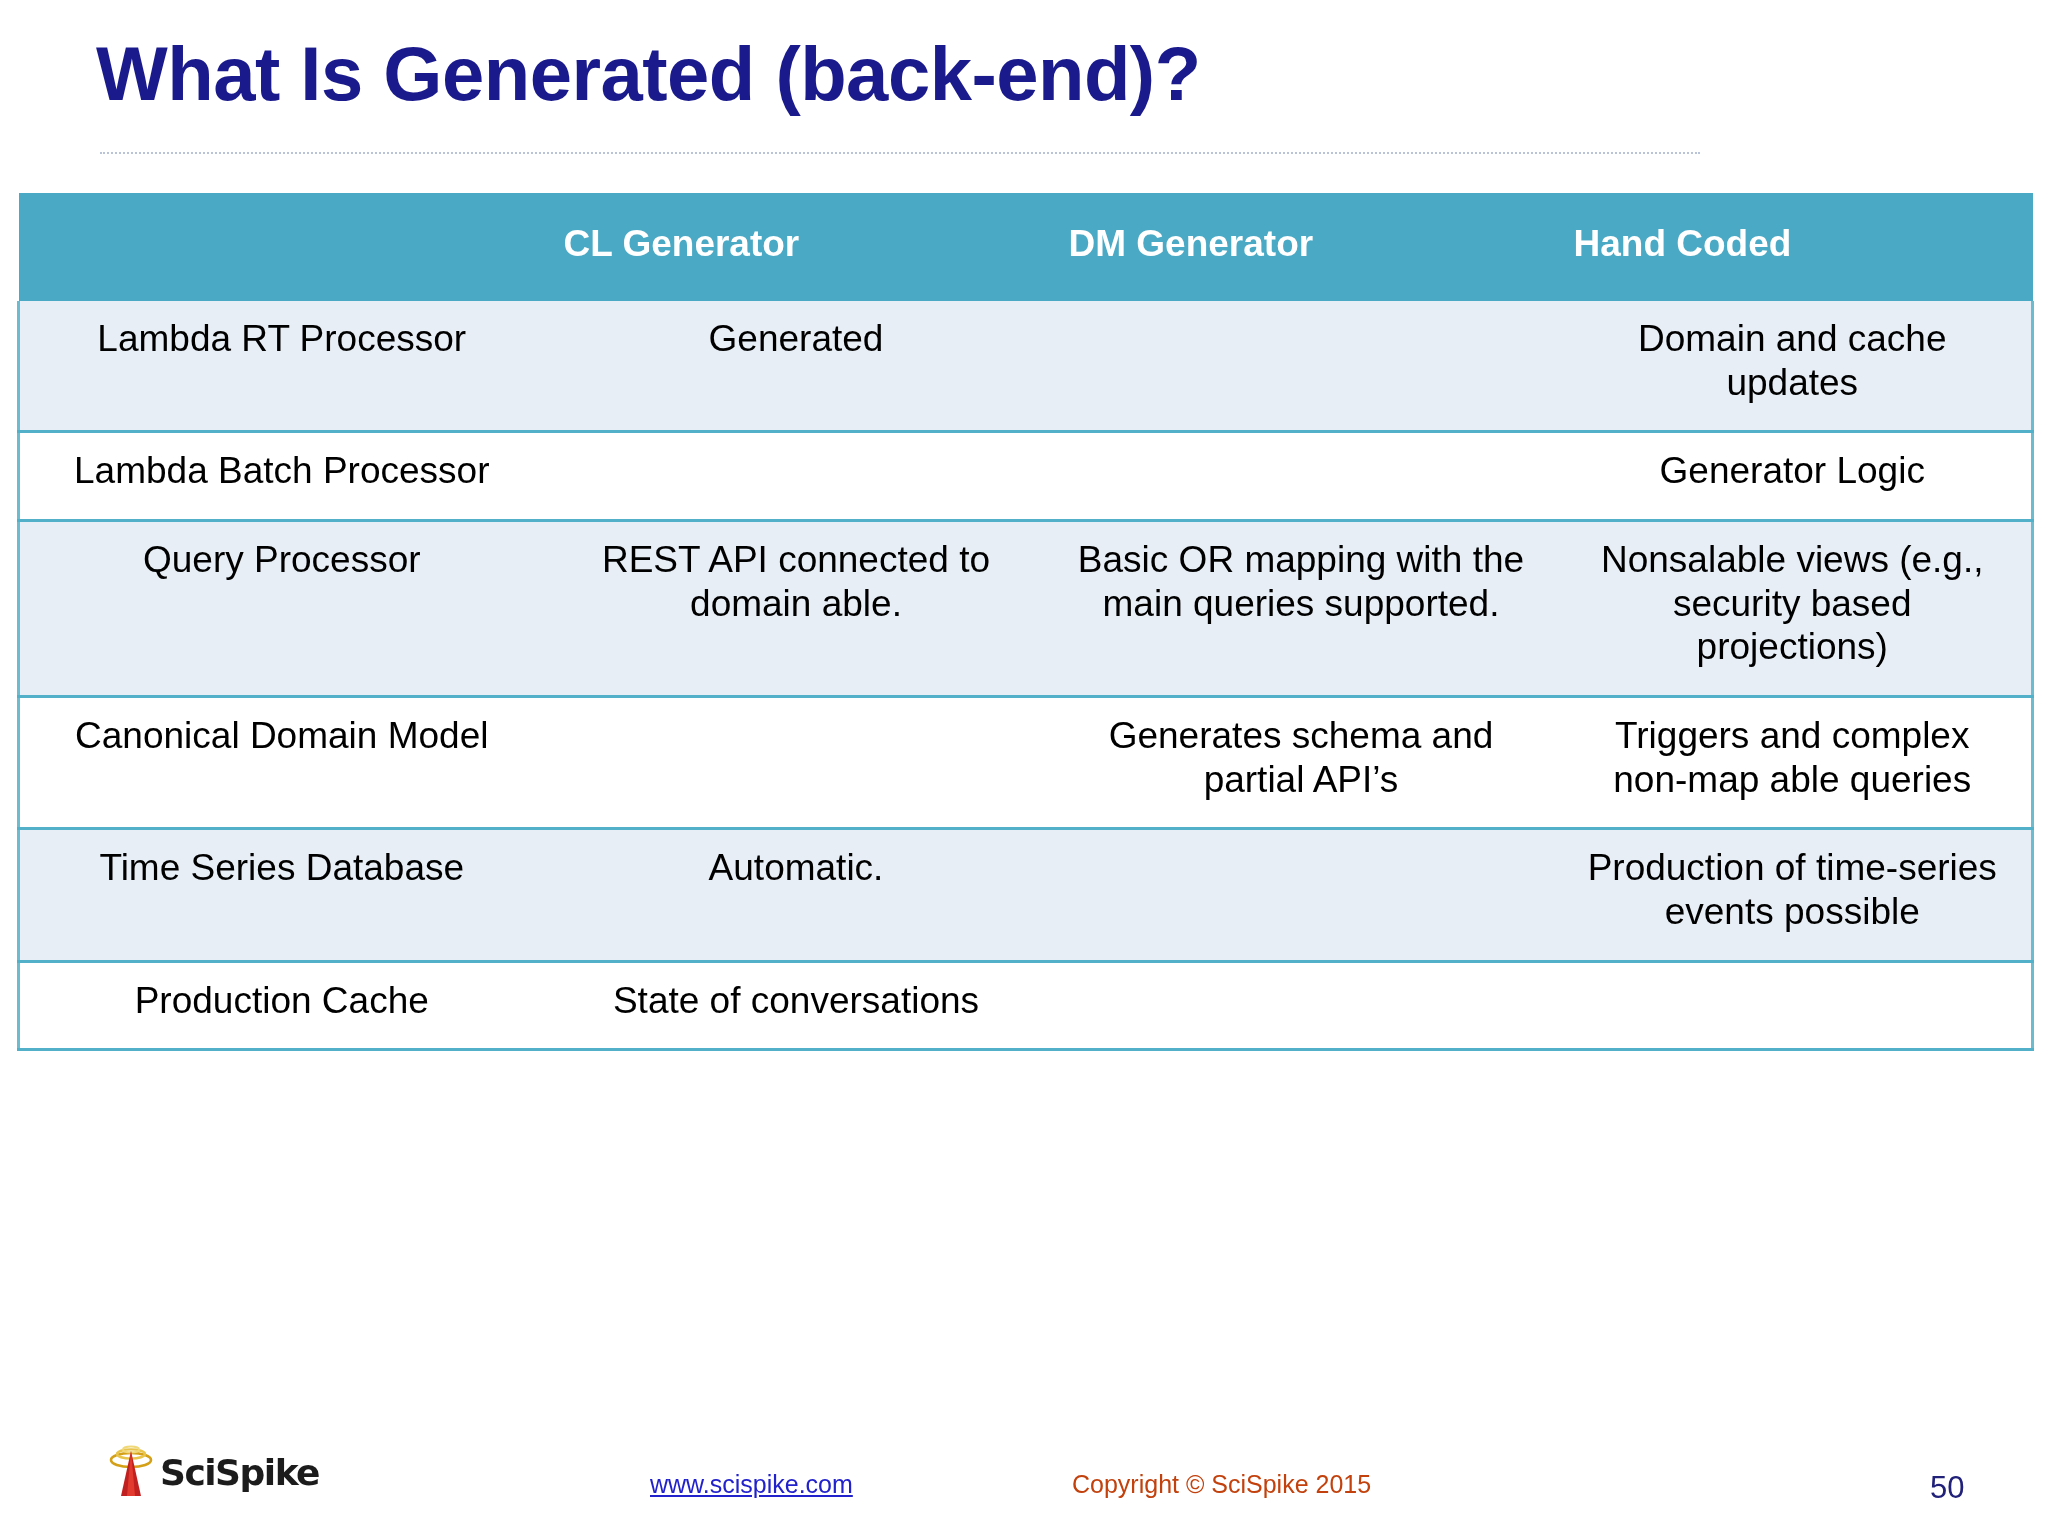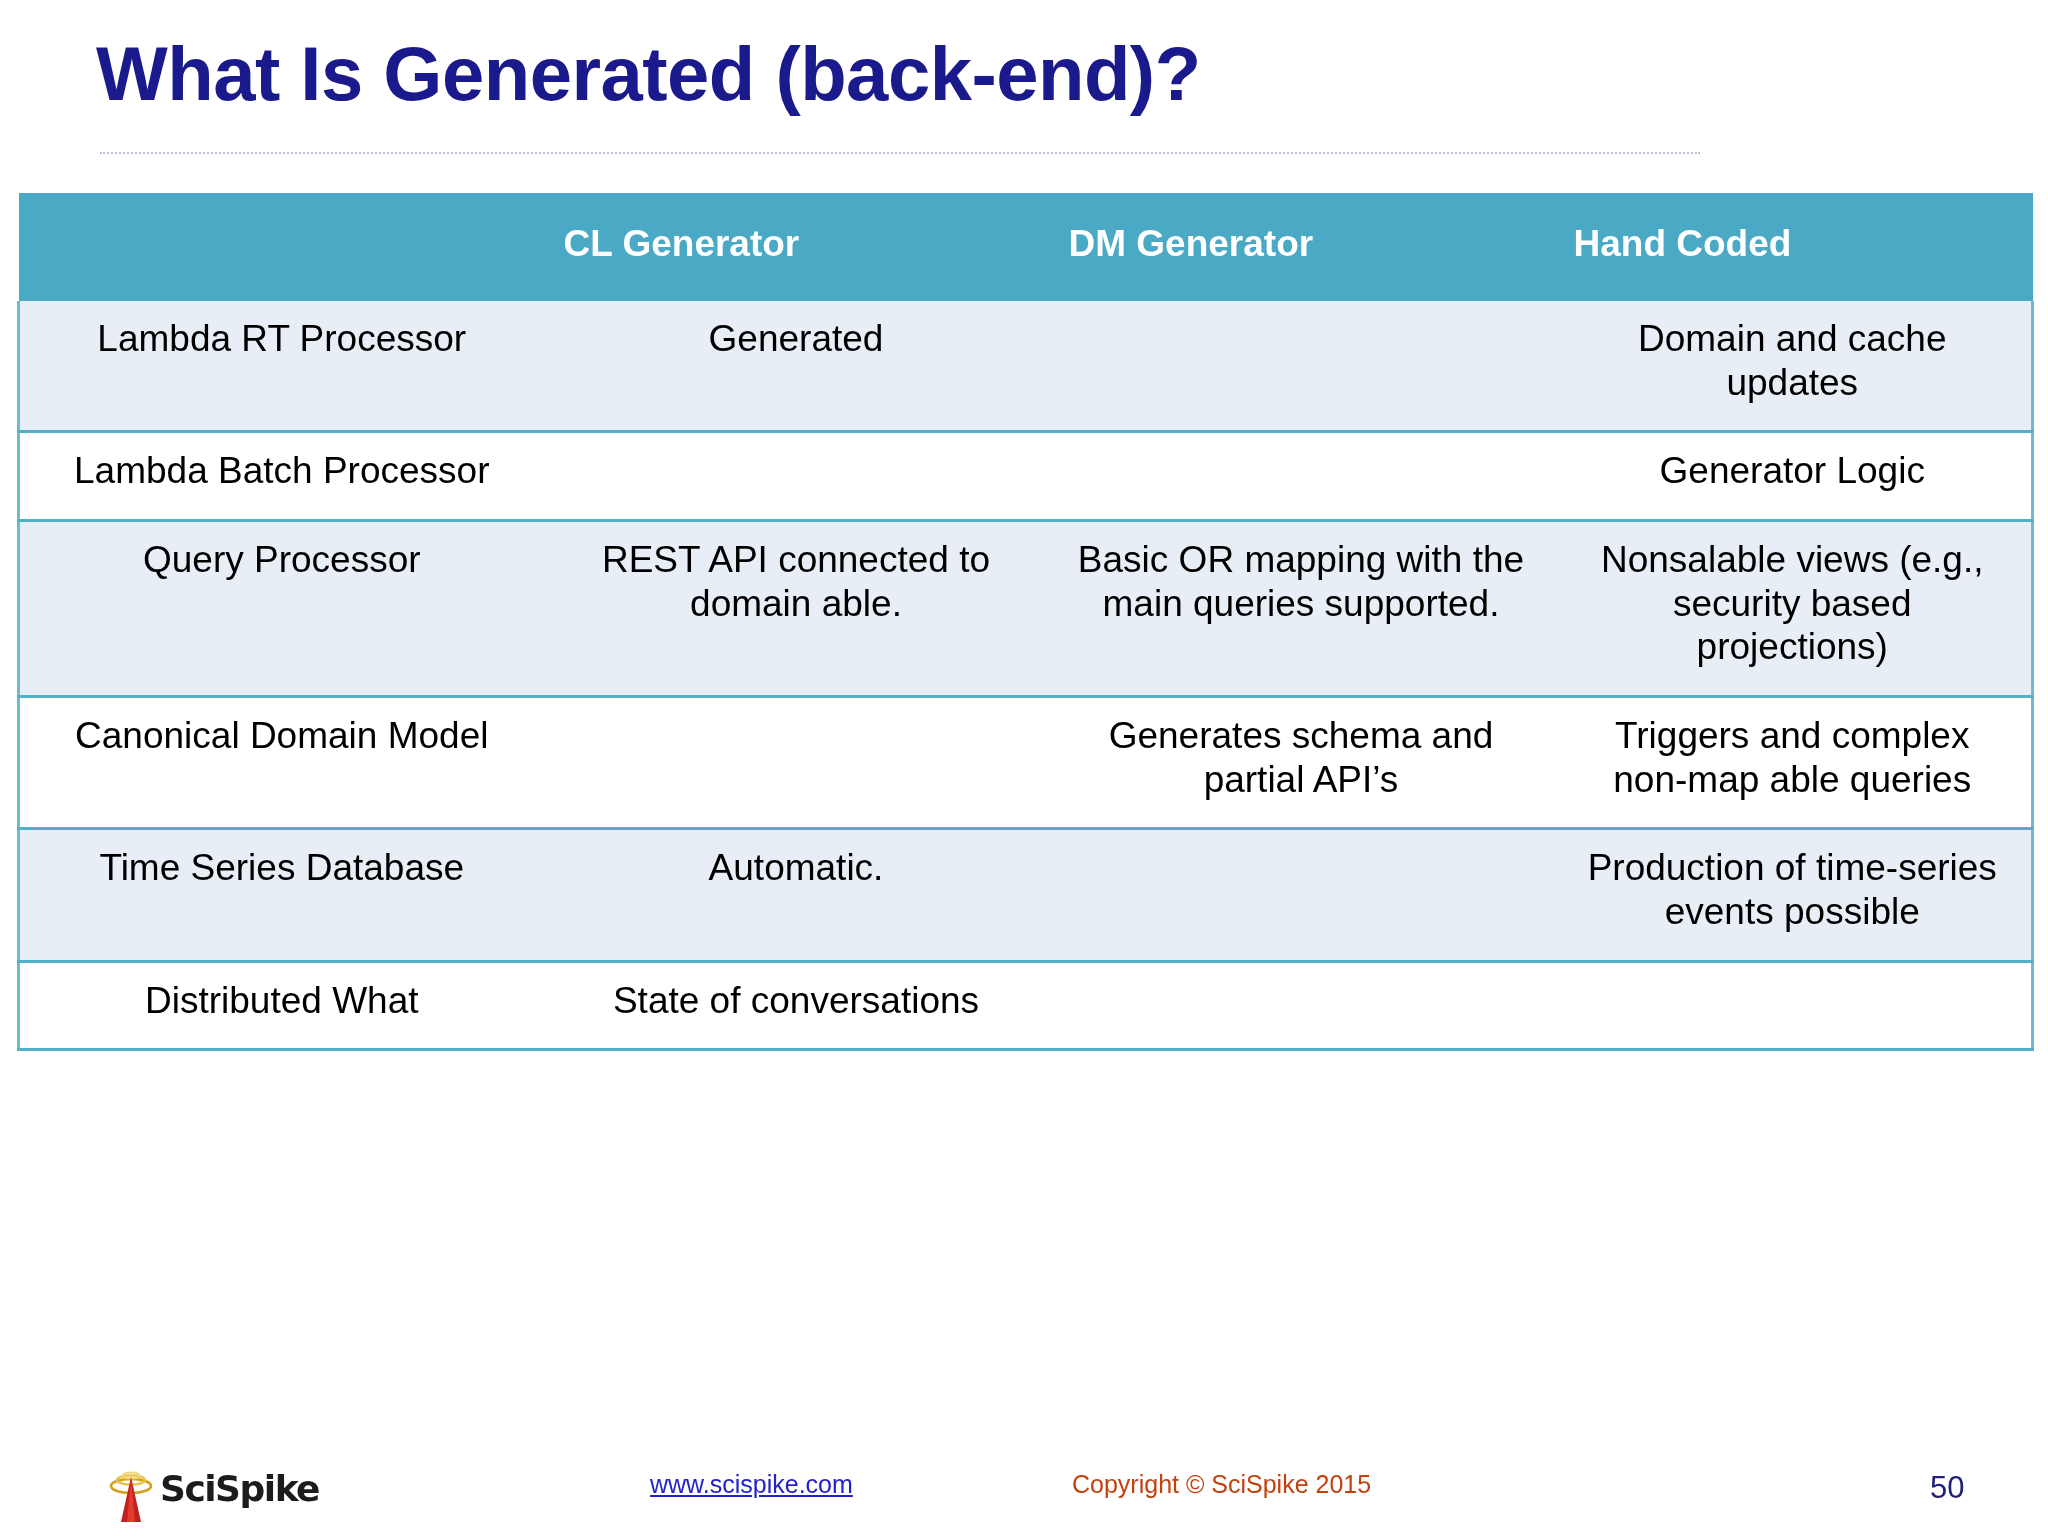--- a/index.html
+++ b/index.html
@@ -103,23 +103,23 @@
     position: absolute;
     left: 0;
     bottom: 0;
     width: 2048px;
     height: 96px;
   }
 
   .logo-block {
     position: absolute;
     left: 108px;
-    top: 28px;
+    top: 2px;
     display: flex;
-    align-items: flex-start;
+    align-items: center;
     gap: 6px;
   }
 
   .logo-mark {
     width: 46px;
     height: 60px;
     position: relative;
   }
 
   .logo-word {
@@ -207,21 +207,21 @@
         <td>Generates schema and partial API’s</td>
         <td>Triggers and complex non-map able queries</td>
       </tr>
       <tr class="shaded">
         <td>Time Series Database</td>
         <td>Automatic.</td>
         <td></td>
         <td>Production of time-series events possible</td>
       </tr>
       <tr>
-        <td>Distributed What</td>
+        <td>Production Cache</td>
         <td>State of conversations</td>
         <td></td>
         <td></td>
       </tr>
     </tbody>
   </table>
 </div>
 
 <div class="footer">
 

